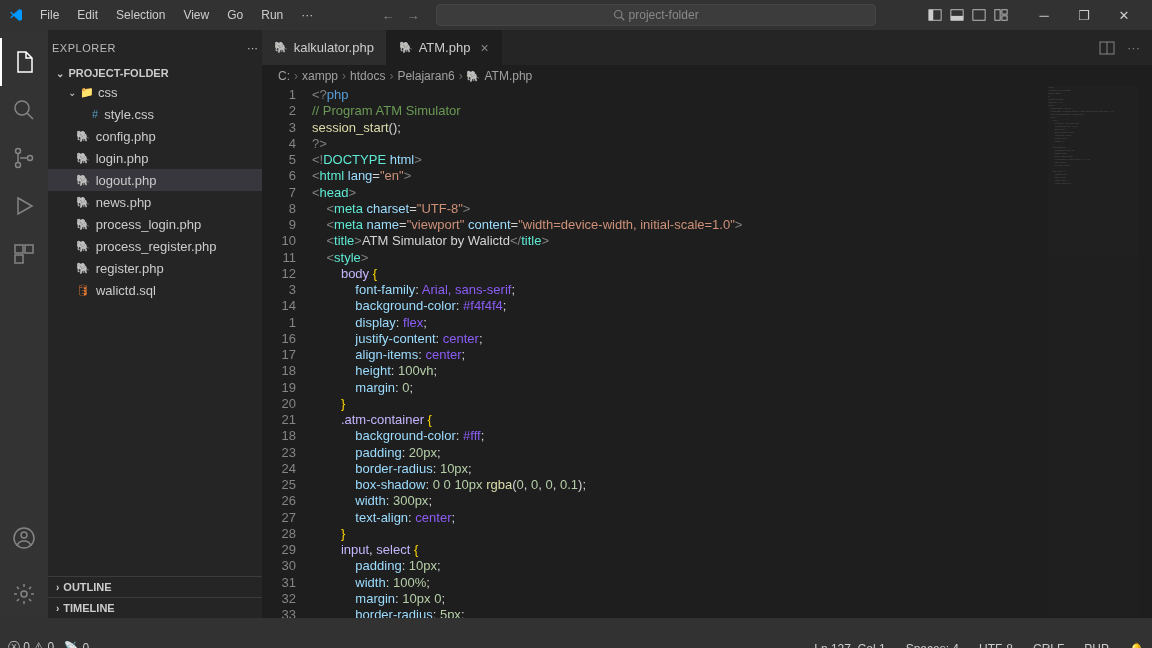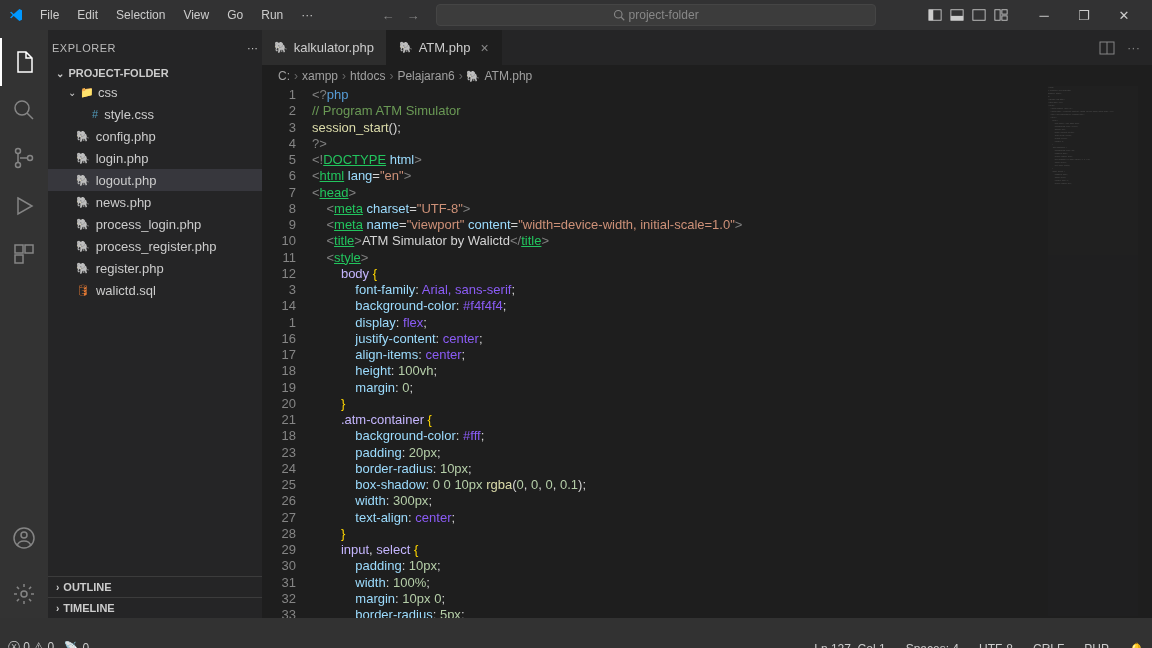--- a/index.html
+++ b/index.html
@@ -45,21 +45,21 @@
 .code-area { flex: 1; display: flex; overflow: hidden; font-family: 'Consolas', 'Courier New', monospace; font-size: 13px; line-height: 16.25px; }
 .line-numbers { width: 50px; text-align: right; padding-right: 16px; color: #858585; user-select: none; padding-top: 0px; }
 .line-numbers div { height: 16.25px; }
 .code-content { flex: 1; padding-top: 0px; position: relative; }
 .code-line { height: 16.25px; white-space: pre; }
 .minimap { position: absolute; right: 14px; top: 56px; width: 90px; height: 530px; background: rgba(37,37,38,0.5); opacity: 0.5; overflow: hidden; font-size: 2px; line-height: 3px; }
 .minimap-line { color: #888; white-space: pre; }
 .tk-comment { color: #6a9955; }
 .tk-func { color: #dcdcaa; }
 .tk-tag { color: #808080; }
-.tk-tagname { color: #22c55e; text-decoration: underline; }
+.tk-tagname { color: #5eead4; }
 .tk-attr { color: #9cdcfe; }
 .tk-string { color: #ce9178; }
 .tk-text { color: #d4d4d4; }
 .tk-prop { color: #9cdcfe; }
 .tk-val { color: #8b5cf6; }
 .tk-num { color: #b5cea8; }
 .tk-brace { color: #ffd700; }
 .tk-sel { color: #c4b5fd; }
 .tk-php { color: #569cd6; }
 .status-bar { height: 38px; background: #323232; display: flex; align-items: flex-end; font-size: 12px; padding: 0 8px; color: #ccc; }

